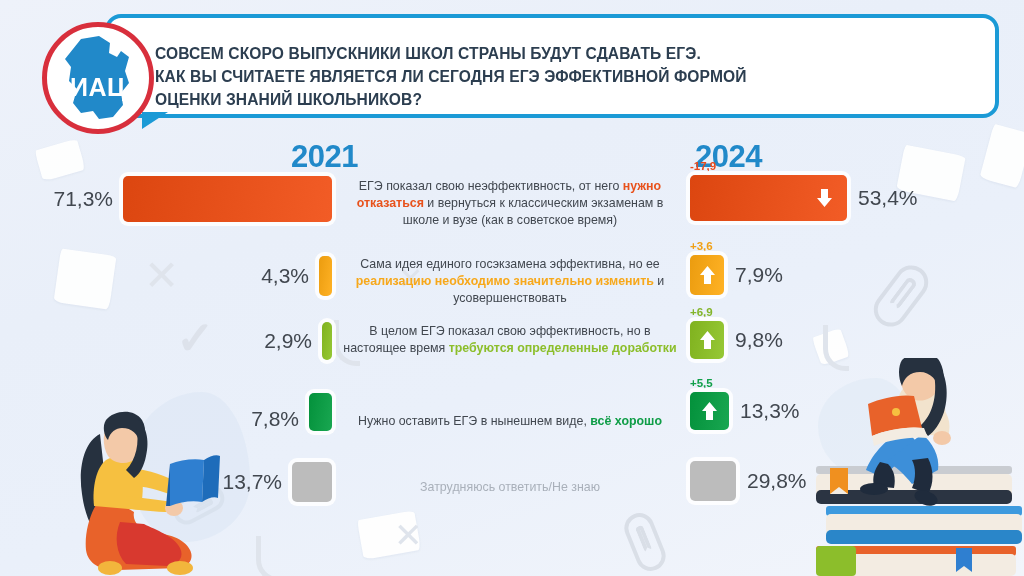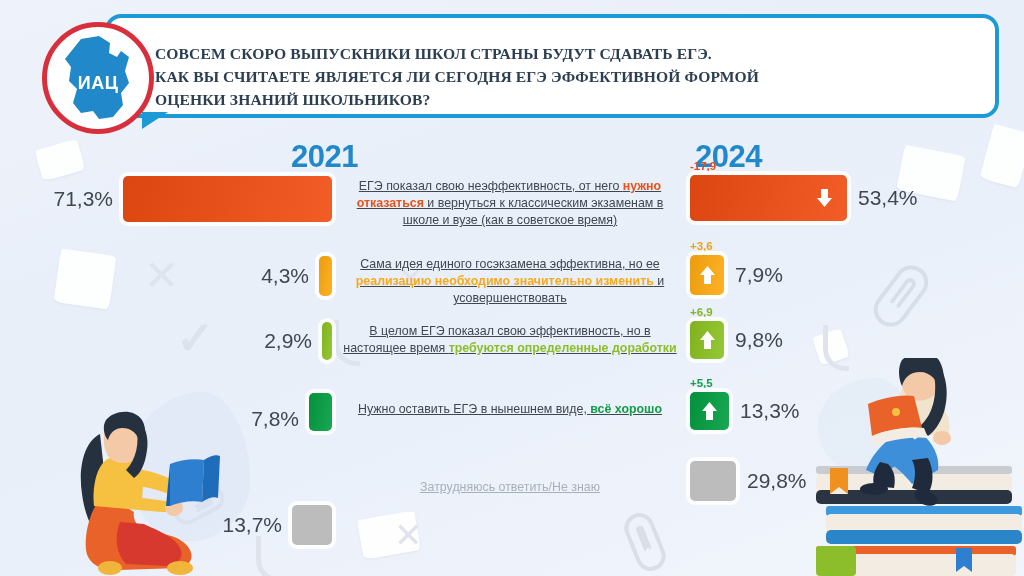--- a/index.html
+++ b/index.html
@@ -56,35 +56,35 @@
   .header-tail {
     position: absolute; left: 142px; top: 112px;
     width: 0; height: 0;
     border-left: 26px solid #1b9ad6;
     border-bottom: 17px solid transparent;
   }
   .header-text {
     position: absolute; left: 155px; top: 42px; width: 700px;
     color: #2c3e50; font-weight: bold; font-size: 15.6px;
     line-height: 23px; letter-spacing: .1px; text-transform: uppercase;
-    font-family: Liberation Serif, serif;
+    font-family: Liberation Sans, sans-serif;
   }
   .logo {
     position: absolute; left: 42px; top: 22px;
     width: 112px; height: 112px;
     border-radius: 50%;
     background: #fff;
     border: 5px solid #d82f3c;
     overflow: hidden;
   }
   .logo svg { position: absolute; left: 0; top: 0; }
   .logo-text {
     position: absolute; left: 0; right: 0; top: 46px;
     text-align: center;
-    color: #ffffff; font-weight: bold; font-size: 18px;
+    color: #ffffff; font-weight: bold; font-size: 25px;
     letter-spacing: .5px;
     font-family: "Liberation Sans", sans-serif;
   }
 
   
   .year {
     position: absolute; font-size: 31px; font-weight: bold;
     color: #2189c9; letter-spacing: -.5px;
   }
   #year-2021 { left: 264px; top: 139px; margin-left: 27px; }
@@ -98,21 +98,21 @@
   }
   .pct-left {
     font-size: 21px; color: #41474f; margin-right: 10px; white-space: nowrap;
   }
   .bar-left {
     border-radius: 5px;
     box-shadow: 0 0 0 4px rgba(255,255,255,.85);
   }
   .center-label {
     position: absolute; left: 340px; width: 340px;
-    text-align: center; font-size: 12.4px; line-height: 17px; color: #41474f; text-decoration: underline;
+    text-align: center; font-size: 12.4px; line-height: 17px; color: #41474f;
   }
   .center-label .hl { font-weight: bold; }
   .right-side { position: absolute; left: 690px; }
   .delta {
     font-size: 11.5px; font-weight: bold; margin-bottom: 1px;
     font-family: "Liberation Sans", sans-serif;
   }
   .bar-row { display: flex; align-items: center; }
   .bar-right {
     border-radius: 5px; position: relative;
@@ -225,35 +225,35 @@
             </div>
             <span class="pct-right">9,8%</span>
           </div>
         </div>
       </div>
       <div class="row" style="top: 393px;">
         <div class="left-side" style="height: 38px; align-items: flex-end;">
           <span class="pct-left">7,8%</span>
           <div class="bar-left" style="width: 23px; height: 38px; background: linear-gradient(100deg, rgb(3, 145, 59), rgb(25, 167, 81));"></div>
         </div>
-        <div class="center-label" style="top: 8px;">Нужно  оставить  ЕГЭ в  нынешнем  виде, <span class="hl" style="color:#0f9d47">всё  хорошо</span></div>
+        <div class="center-label" style="top: 20px;">Нужно  оставить  ЕГЭ в  нынешнем  виде, <span class="hl" style="color:#0f9d47">всё  хорошо</span></div>
         <div class="right-side" style="top: -16px;">
           <div class="delta" style="color: rgb(18, 160, 74); visibility: visible; height: 14px;">+5,5</div>
           <div class="bar-row">
             <div class="bar-right" style="width: 39px; height: 38px; background: linear-gradient(100deg, rgb(3, 145, 59), rgb(25, 167, 81));">
               <svg class="arrow" viewBox="0 0 17 20">
                 <path d="M8.5 1 L16 10 L12 10 L12 19 L5 19 L5 10 L1 10 Z" fill="#ffffff"></path>
               </svg>
             </div>
             <span class="pct-right">13,3%</span>
           </div>
         </div>
       </div>
       <div class="row" style="top: 462px;">
-        <div class="left-side" style="height: 40px; margin-top: 43px;">
+        <div class="left-side" style="height: 40px;">
           <span class="pct-left">13,7%</span>
           <div class="bar-left" style="width: 40px; height: 40px; background: rgb(188, 188, 188);"></div>
         </div>
         <div class="center-label muted" style="top: 17px;">Затрудняюсь  ответить/Не  знаю</div>
         <div class="right-side" style="top: -16px;">
           <div class="delta" style="color: rgb(185, 190, 198); visibility: hidden; height: 14px;"></div>
           <div class="bar-row">
             <div class="bar-right" style="width: 46px; height: 40px; background: rgb(188, 188, 188);"></div>
             <span class="pct-right">29,8%</span>
           </div>

